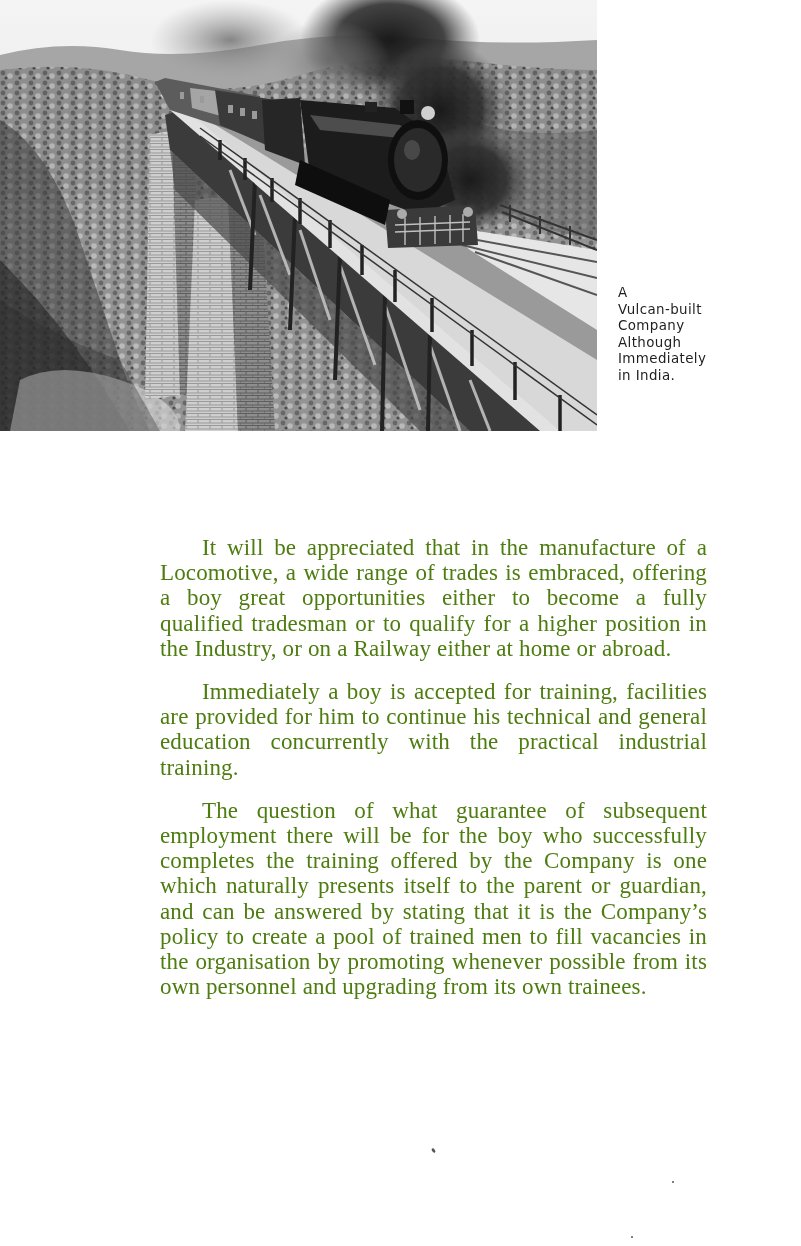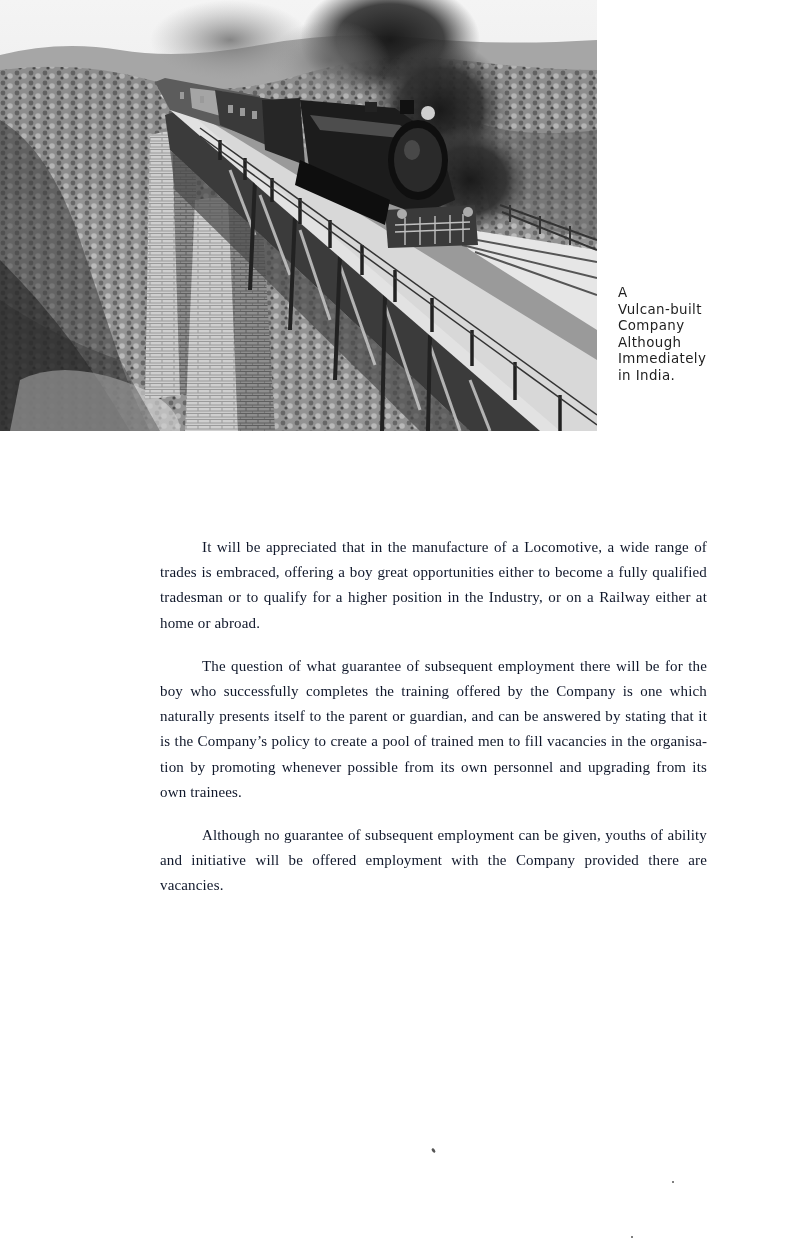--- a/index.html
+++ b/index.html
@@ -46,26 +46,26 @@
     }
     .body-text {
       position: absolute;
       left: 160px;
       top: 535px;
       width: 547px;
     }
     .para {
       margin: 0 0 18px 0;
       font-family: "Liberation Serif", "DejaVu Serif", serif;
-      font-size: 15px;
+      font-size: 23px;
       line-height: 25.2px;
       text-align: justify;
       text-indent: 42px;
       letter-spacing: 0.15px;
-      color: #0f172a;
+      color: #4d7c0f;
       hyphens: manual;
     }
     .speck {
       position: absolute;
       background: #555;
       border-radius: 50%;
     }
   </style>
 </head>
 <body>
@@ -226,19 +226,19 @@
   <span>A</span>
   <span>Vulcan-built</span>
   <span>Company</span>
   <span>Although</span>
   <span>Immediately</span>
   <span>in  India.</span>
 </div>
 
 <div class="body-text">
   <p class="para">It will be appreciated that in the manufacture of a Locomotive, a wide range of trades is embraced, offering a boy great opportunities either to become a fully qualified tradesman or to qualify for a higher position in the Industry, or on a Railway either at home or abroad.</p>
+  <p class="para">Immediately a boy is accepted for training, facilities are provided for him to continue his technical and general education concurrently with the practical industrial training.</p>
   <p class="para">The question of what guarantee of subsequent employ­ment there will be for the boy who successfully completes the training offered by the Company is one which naturally presents itself to the parent or guardian, and can be answered by stating that it is the Company’s policy to create a pool of trained men to fill vacancies in the organisa­tion by promoting whenever possible from its own personnel and upgrading from its own trainees.</p>
-  <p class="para">Although no guarantee of subsequent employment can be given, youths of ability and initiative will be offered employment with the Company provided there are vacancies.</p>
 </div>
 
 <div class="speck" style="left:432px;top:1148px;width:3px;height:5px;transform:rotate(-35deg);"></div>
 <div class="speck" style="left:672px;top:1181px;width:2px;height:2px;"></div>
 <div class="speck" style="left:631px;top:1236px;width:2px;height:2px;"></div>
 
 </body></html>

